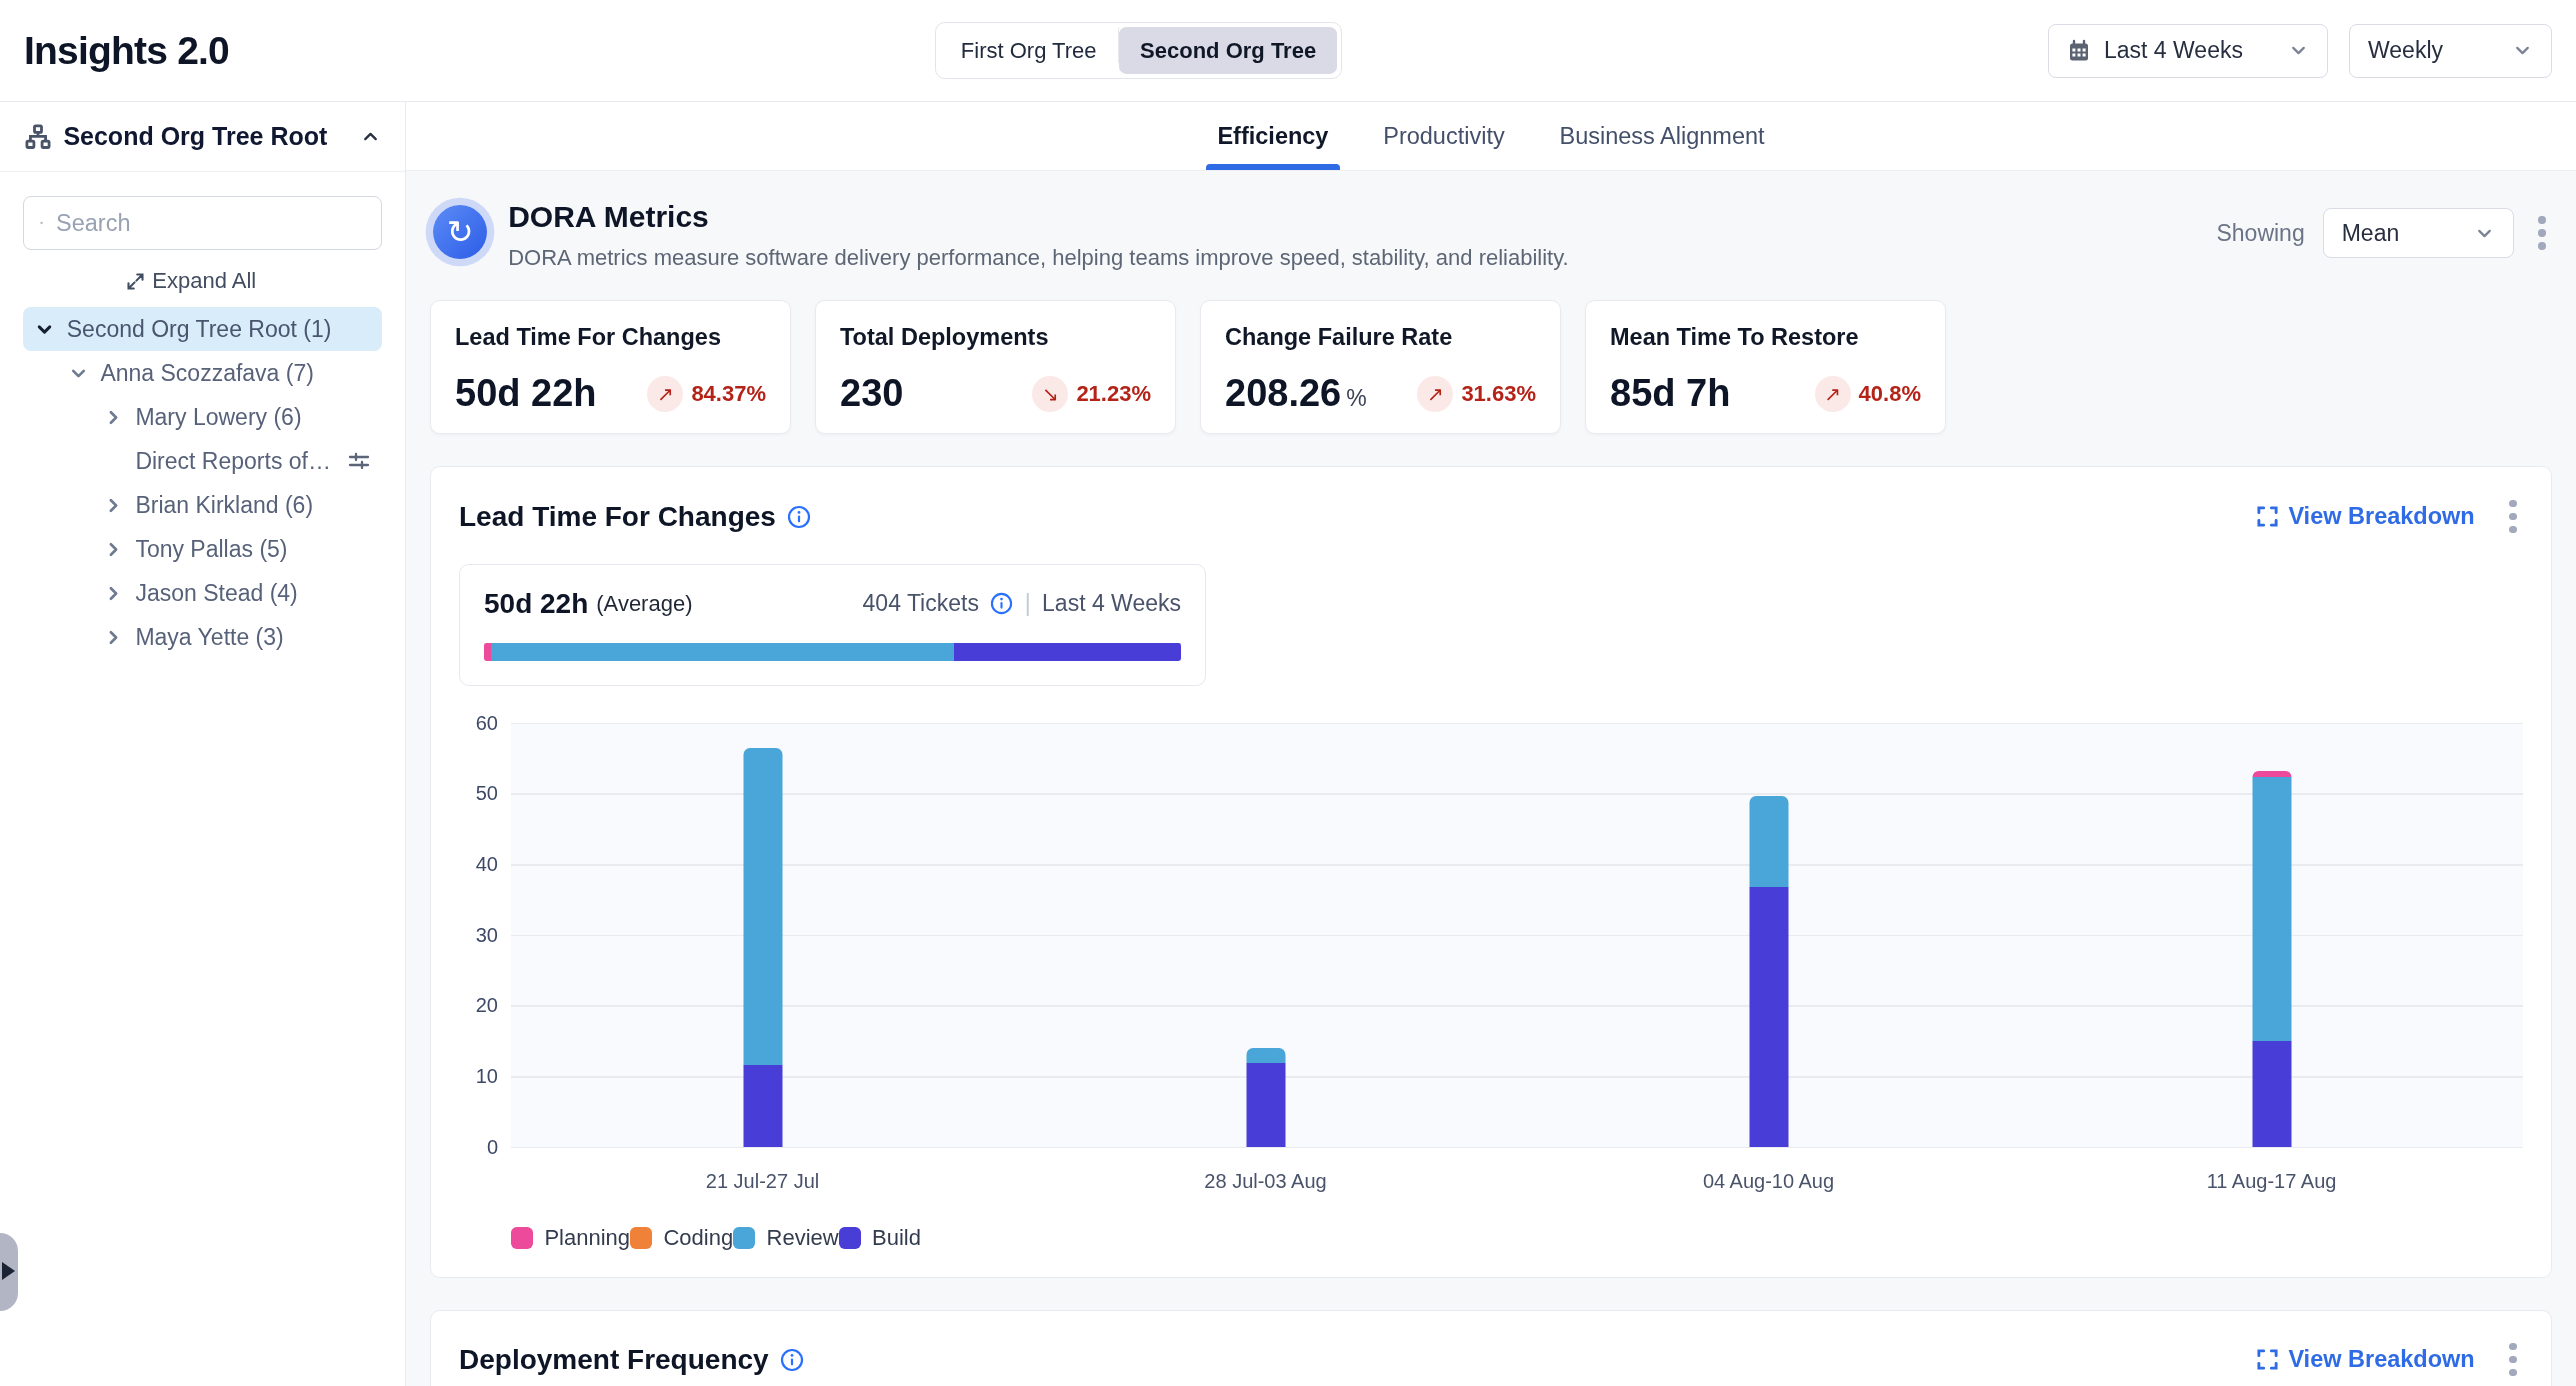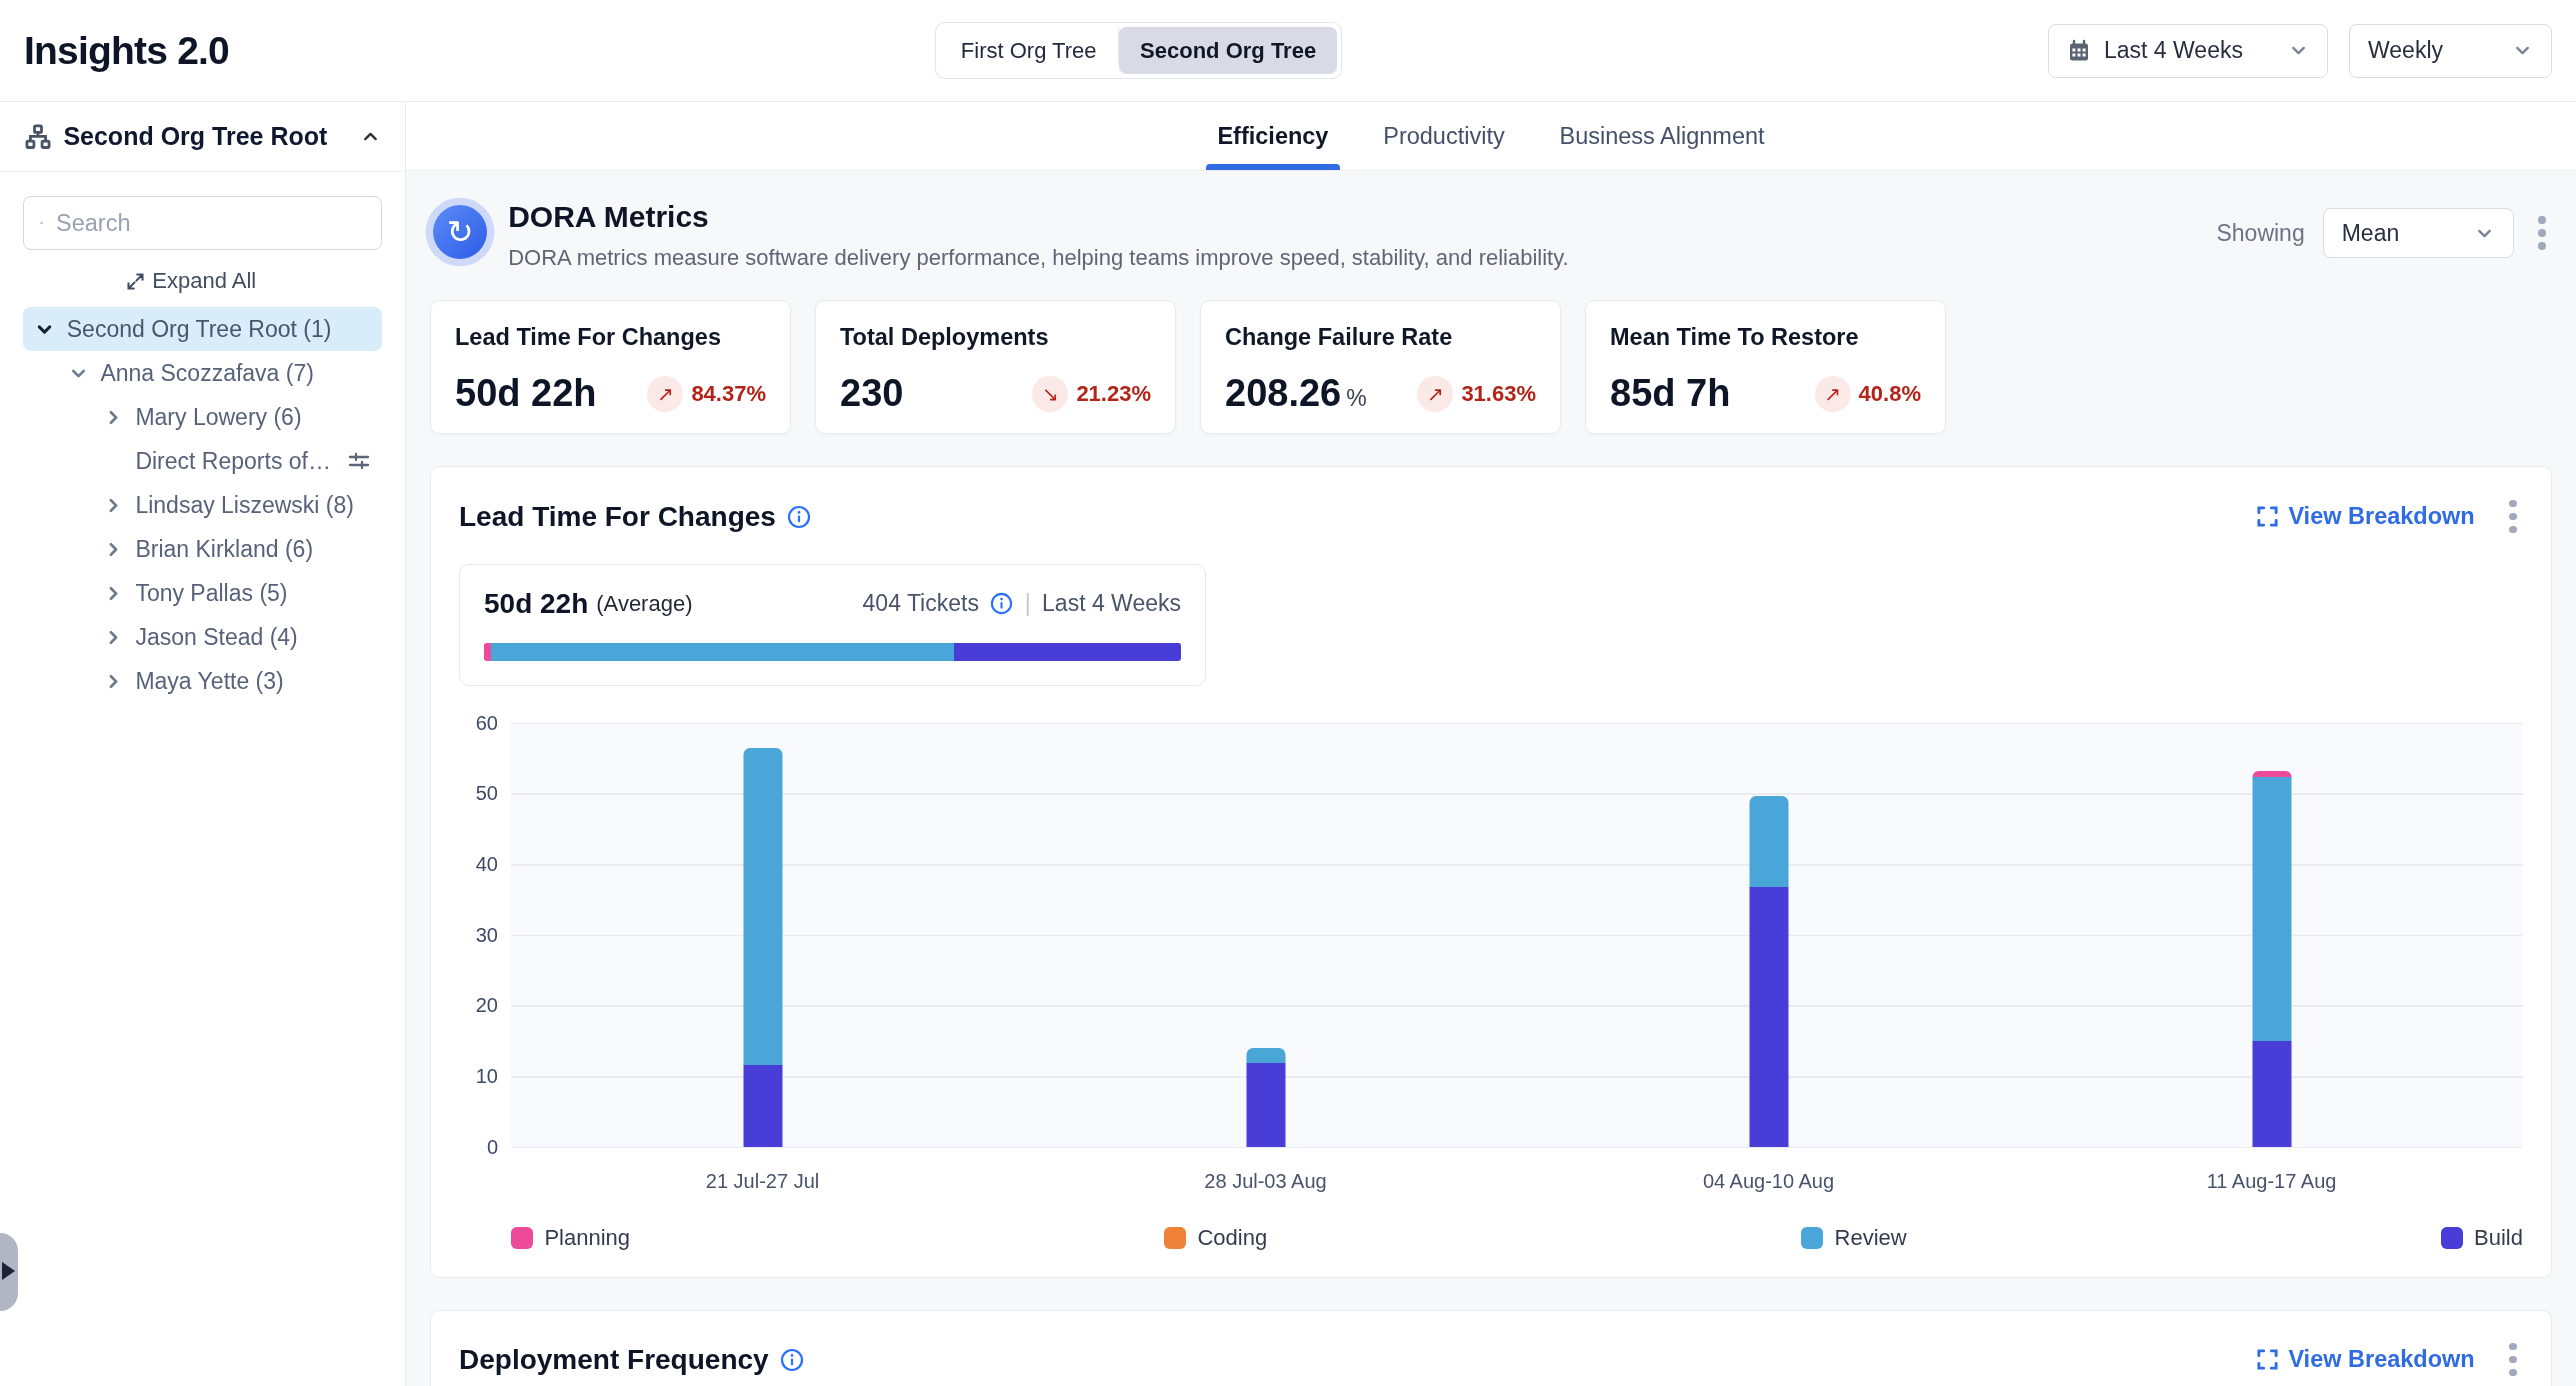--- a/index.html
+++ b/index.html
@@ -119,21 +119,21 @@
   .ylabel { position:absolute; left:-52px; width:39px; text-align:right; font-size:20px; color:#3D4966;
             transform:translateY(-50%); }
   .bars { position:absolute; inset:0; display:flex; }
   .bar-col { flex:1; position:relative; }
   .bar { position:absolute; bottom:0; left:50%; transform:translateX(-50%); width:39px; height:100%;
          display:flex; flex-direction:column; justify-content:flex-end; }
   .seg { width:100%; }
   .seg.cap { border-radius:6.5px 6.5px 0 0; }
   .xlabels { display:flex; margin-top:23px; }
   .xlabel { flex:1; text-align:center; font-size:20px; color:#49536A; }
-  .legend { display:flex; justify-content:space-between; margin-top:32px; }
+  .legend { display:flex; justify-content:flex-start; margin-top:32px; }
   .legend-item { display:flex; align-items:center; gap:11.4px; font-size:22px; color:#333C4E; }
   .swatch { width:22px; height:22px; border-radius:5.7px; }
 
   .panel-2 { height:211px; overflow:hidden; }
 </style>
 </head>
 <body>
 
 <div class="page">
 
@@ -221,26 +221,20 @@
         </div>
         <div class="tree-row" style="padding-left: 80px;">
           <span style="width: 21px; flex: 0 0 auto;"></span>
           <span class="tree-label">Direct Reports of A...</span>
           <svg viewBox="0 0 24 24" class="filter-ico">
             <line x1="3" y1="8" x2="21" y2="8"></line>
             <line x1="3" y1="16" x2="21" y2="16"></line>
             <line x1="9" y1="5" x2="9" y2="11"></line>
             <line x1="15" y1="13" x2="15" y2="19"></line>
           </svg>
-        </div>
-        <div class="tree-row" style="padding-left: 80px;">
-          <svg viewBox="0 0 24 24" class="tree-chev">
-            <polyline points="9 6 15 12 9 18"></polyline>
-          </svg>
-          <span class="tree-label">Lindsay Liszewski (8)</span>
         </div>
         <div class="tree-row" style="padding-left: 80px;">
           <svg viewBox="0 0 24 24" class="tree-chev">
             <polyline points="9 6 15 12 9 18"></polyline>
           </svg>
           <span class="tree-label">Brian Kirkland (6)</span>
         </div>
         <div class="tree-row" style="padding-left: 80px;">
           <svg viewBox="0 0 24 24" class="tree-chev">
             <polyline points="9 6 15 12 9 18"></polyline>

